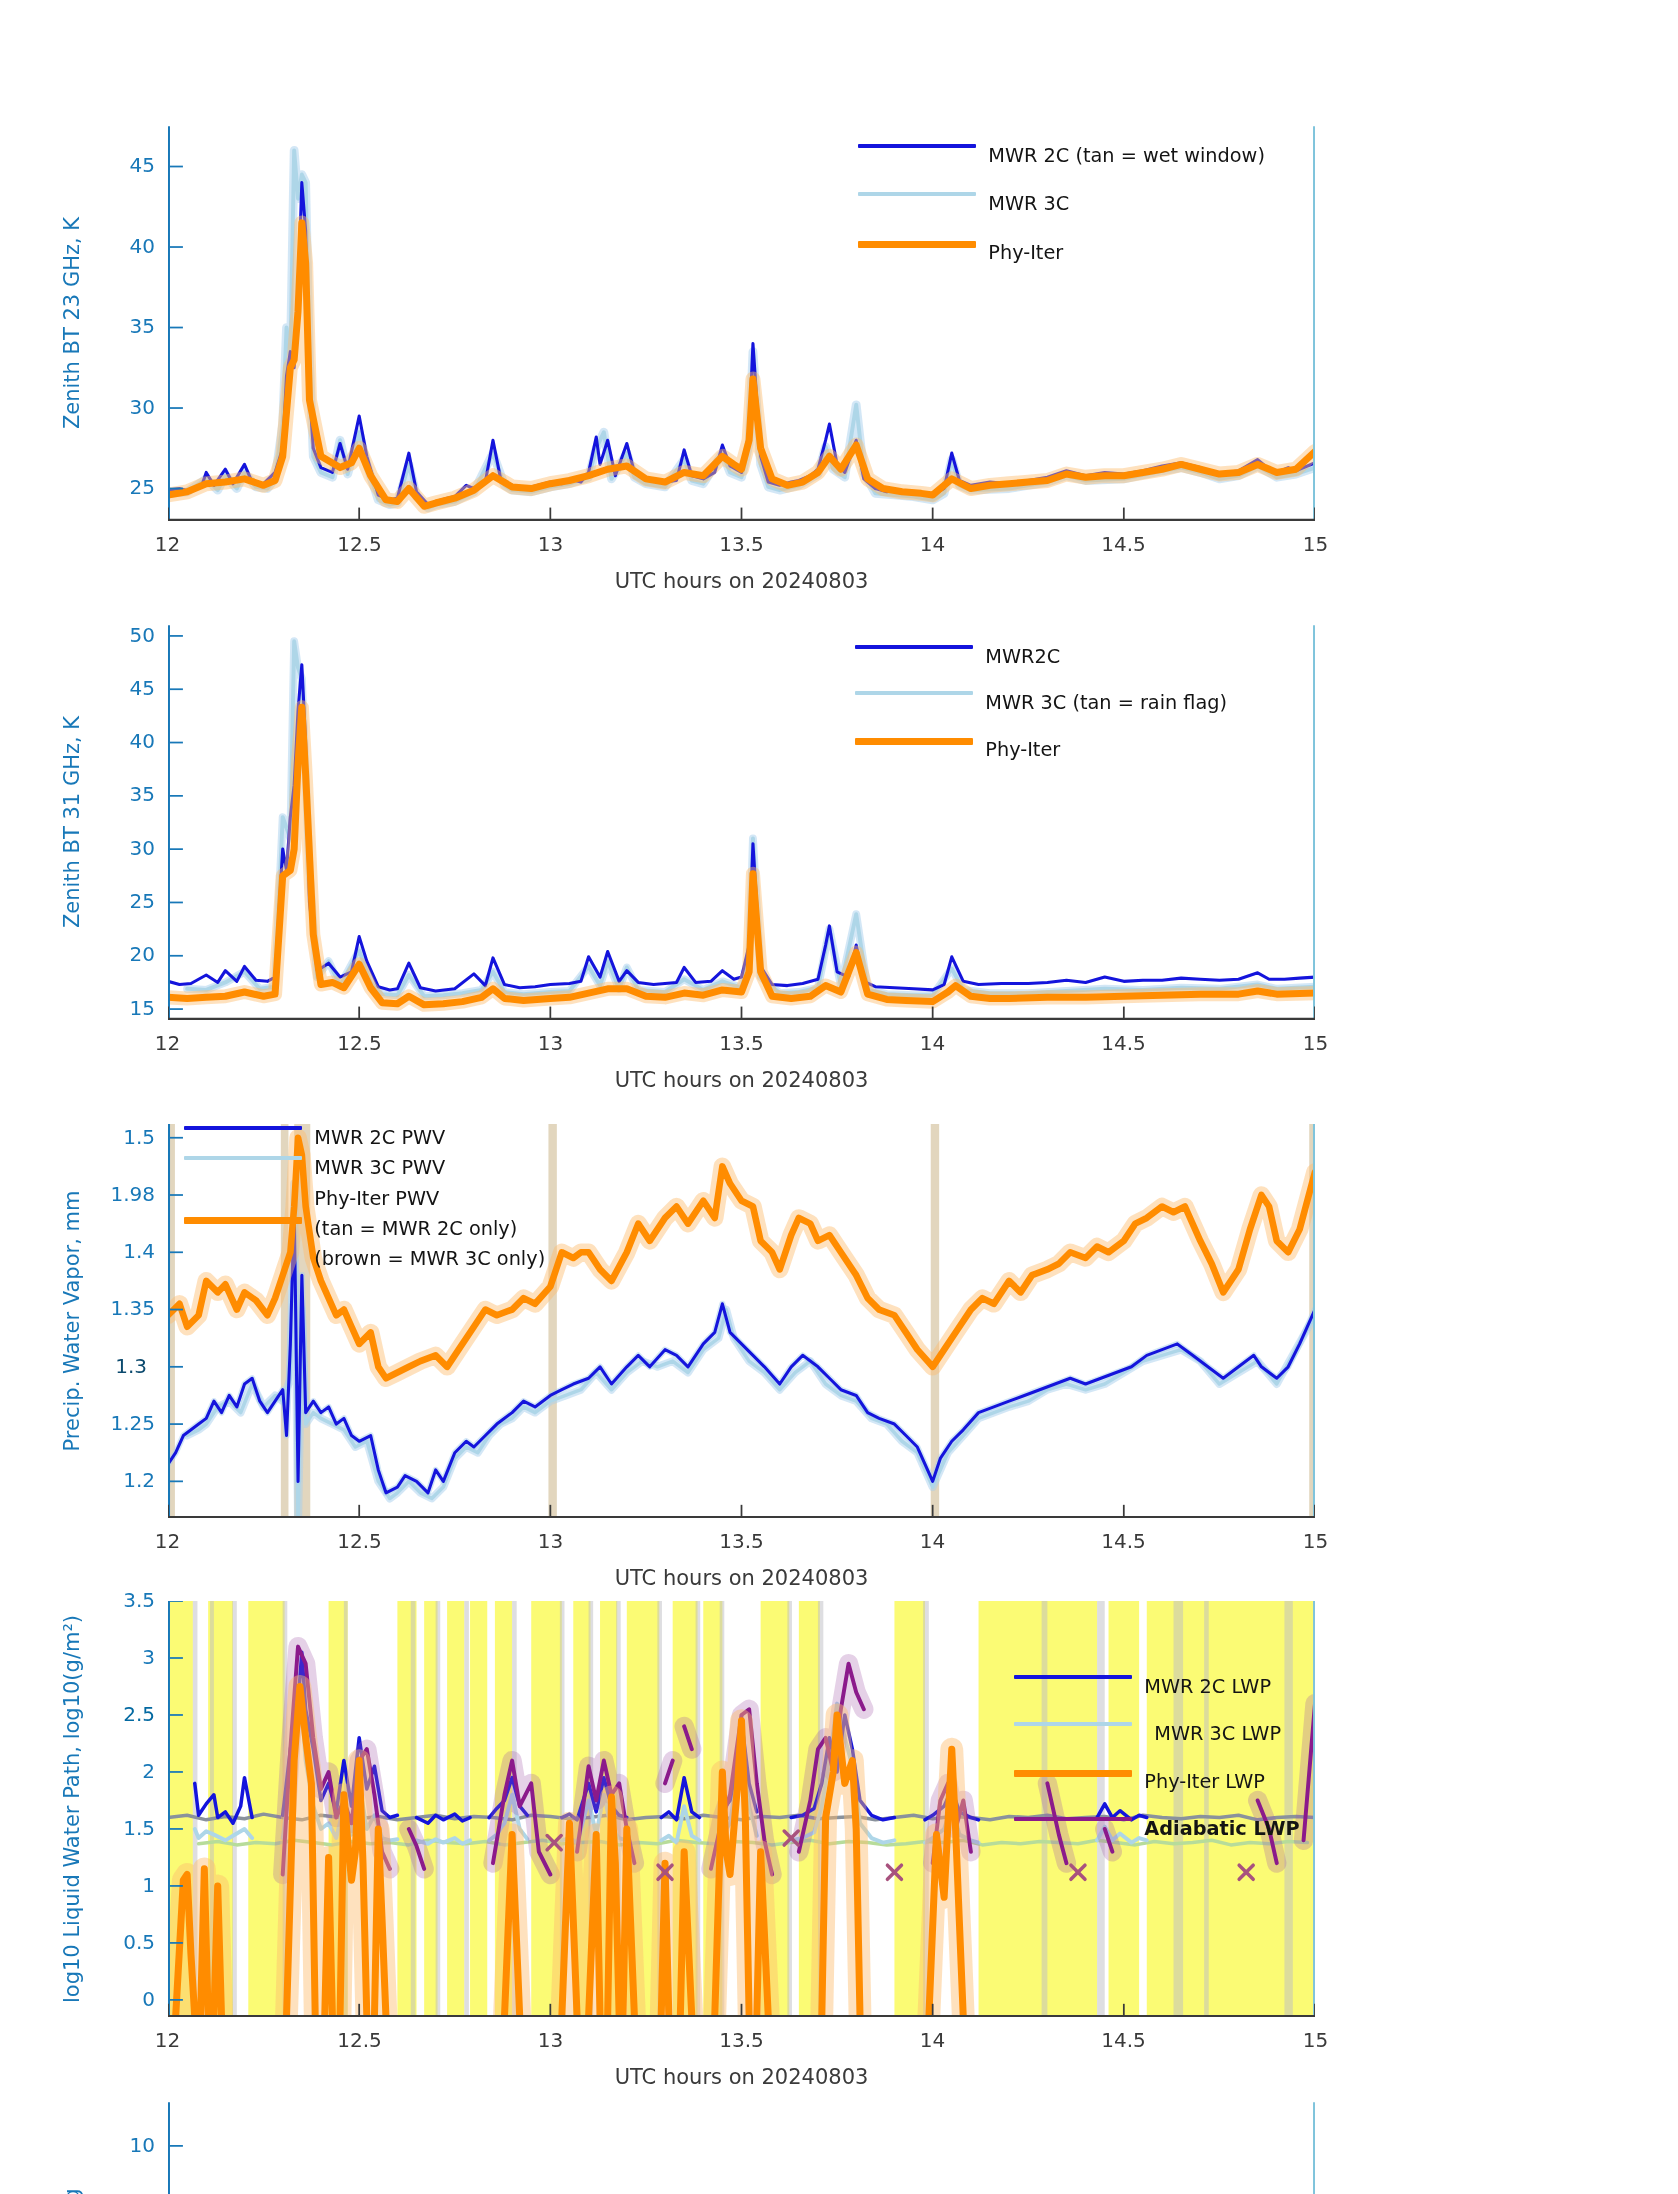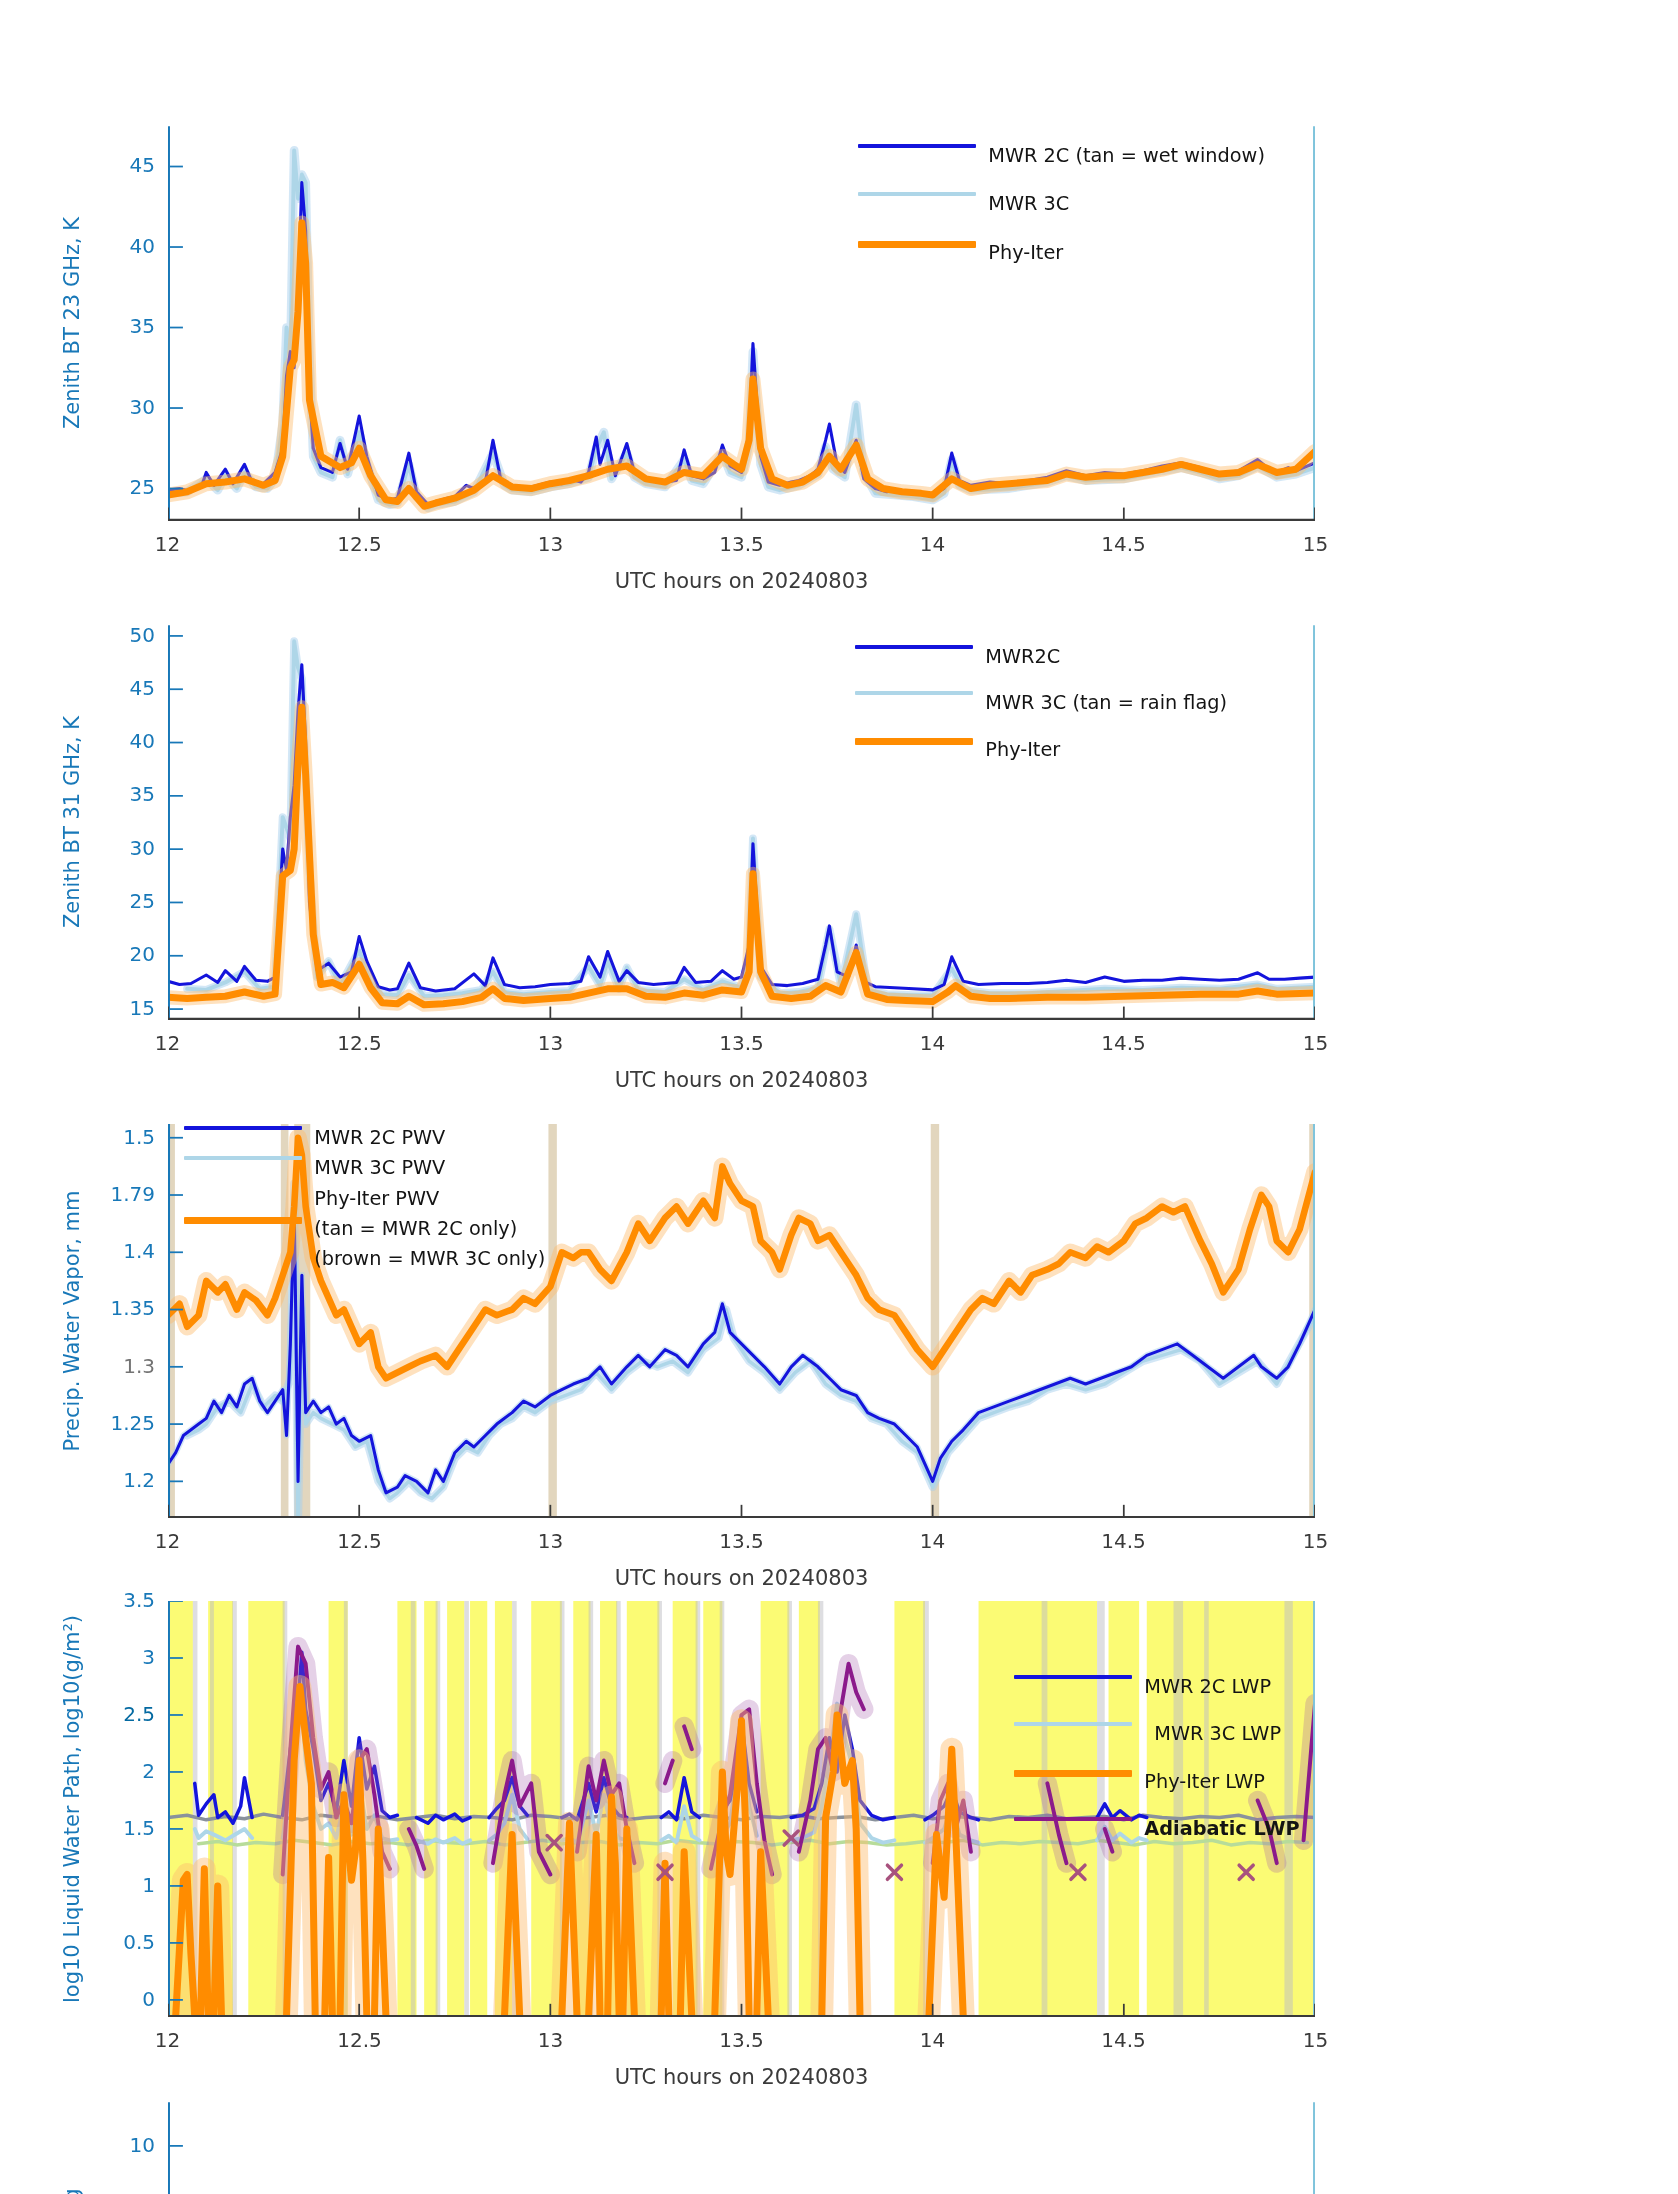--- a/index.html
+++ b/index.html
@@ -159,24 +159,24 @@
       </svg>
       <div class="xtick" style="left: 115px; top: 405px; color: rgb(58, 58, 58);">12</div>
       <div class="xtick" style="left: 307px; top: 405px; color: rgb(58, 58, 58);">12.5</div>
       <div class="xtick" style="left: 498px; top: 405px; color: rgb(58, 58, 58);">13</div>
       <div class="xtick" style="left: 689px; top: 405px; color: rgb(58, 58, 58);">13.5</div>
       <div class="xtick" style="left: 880px; top: 405px; color: rgb(58, 58, 58);">14</div>
       <div class="xtick" style="left: 1071px; top: 405px; color: rgb(58, 58, 58);">14.5</div>
       <div class="xtick" style="left: 1263px; top: 405px; color: rgb(58, 58, 58);">15</div>
       <div class="ytick" style="left: 58px; top: 344px; color: rgb(24, 120, 184);">1.2</div>
       <div class="ytick" style="left: 58px; top: 287px; color: rgb(24, 120, 184);">1.25</div>
-      <div class="ytick" style="left: 58px; top: 230px; color: #737373;">1.3</div>
+      <div class="ytick" style="left: 50px; top: 230px; color: #0c4a6e;">1.3</div>
       <div class="ytick" style="left: 58px; top: 172px; color: rgb(24, 120, 184);">1.35</div>
       <div class="ytick" style="left: 58px; top: 115px; color: rgb(24, 120, 184);">1.4</div>
-      <div class="ytick" style="left: 58px; top: 58px; color: rgb(24, 120, 184);">1.79</div>
+      <div class="ytick" style="left: 58px; top: 58px; color: rgb(24, 120, 184);">1.98</div>
       <div class="ytick" style="left: 58px; top: 0.6px; color: rgb(24, 120, 184);">1.5</div>
       <div class="xlabel" style="left: 168px; width: 1147px; top: 442px; color: rgb(58, 58, 58);">UTC hours on 20240803</div>
       <div class="ylabel" style="left: 72px; top: 197px; color: rgb(24, 120, 184);">Precip. Water Vapor, mm</div>
       <div class="legend-row" style="left: 184px; top: 1.9px;">
         <span class="legend-swatch" style="height: 4px; background: rgb(20, 20, 220);"></span>
         <span class="legend-label">MWR 2C PWV</span>
       </div>
       <div class="legend-row" style="left: 184px; top: 32px;">
         <span class="legend-swatch" style="height: 4px; background: rgb(174, 214, 232);"></span>
         <span class="legend-label">MWR 3C PWV</span>

